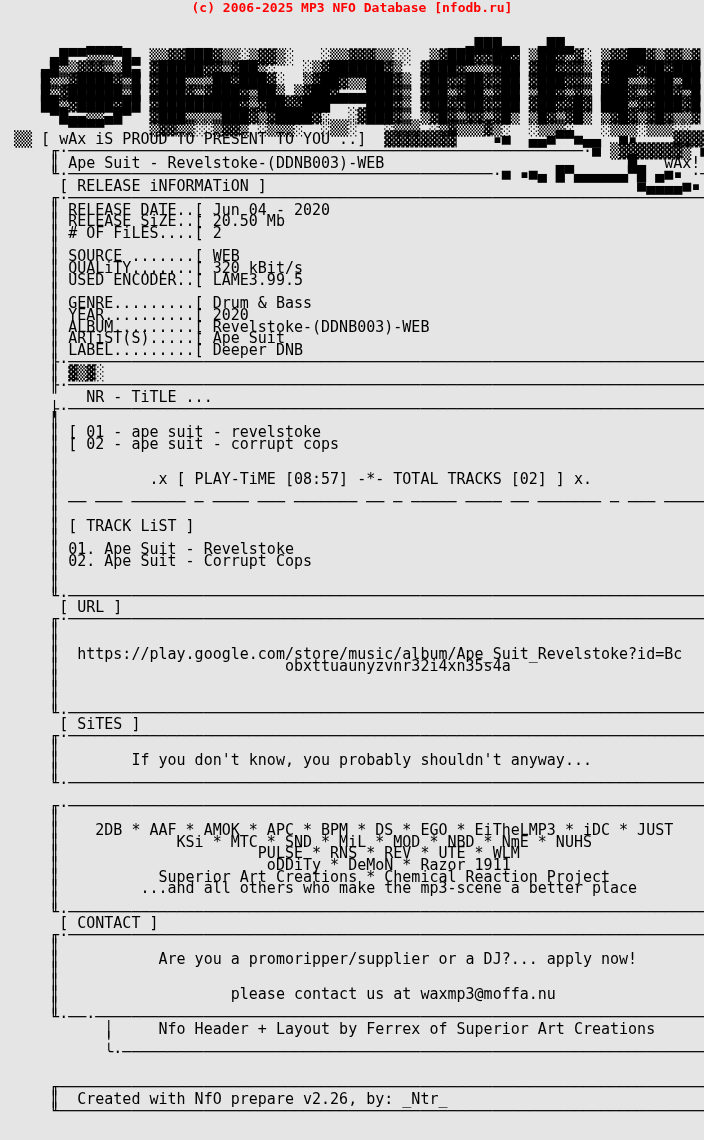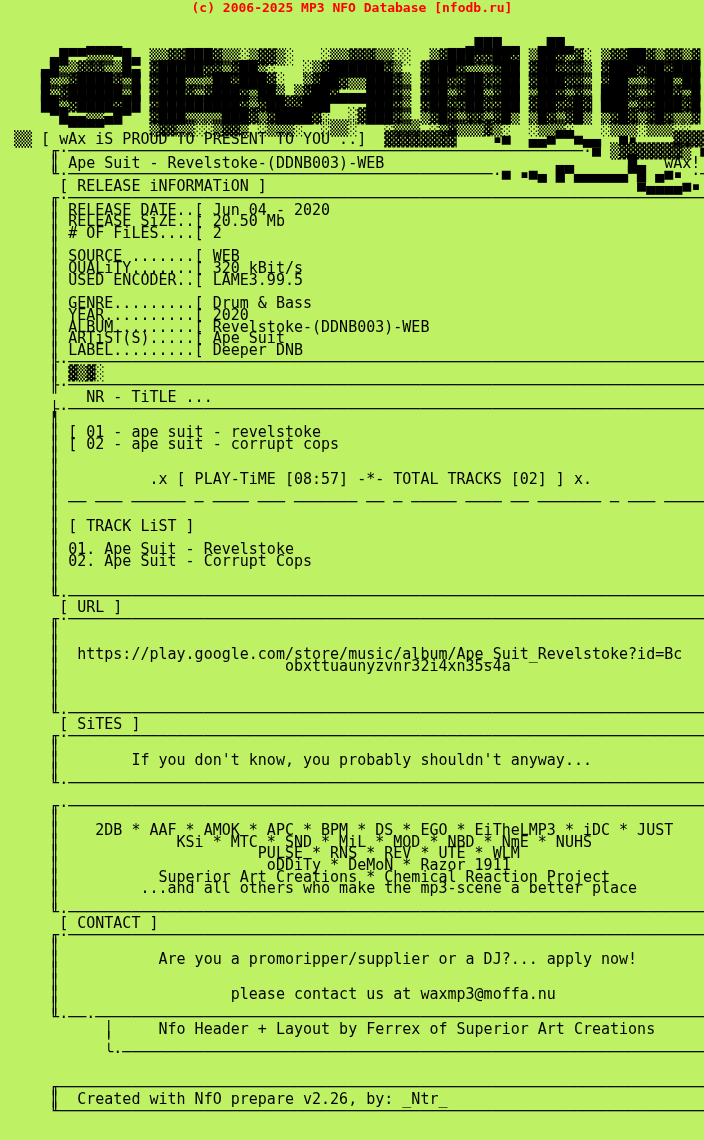--- a/index.html
+++ b/index.html
@@ -1,19 +1,19 @@
 <!DOCTYPE html>
 <html><head>
 <meta charset="utf-8">
 <style>
   html,body{margin:0;padding:0;background:#ffffff;}
   .page{
     position:relative;
     width:704px;height:1140px;
-    background:#bef264;
+    background:#e5e5e5;
     overflow:hidden;
     font-family:"DejaVu Sans Mono",monospace;
   }
   .banner{
     position:absolute;top:1px;left:0;right:0;
     text-align:center;
     font-family:"DejaVu Sans Mono",monospace;
     font-weight:bold;
     font-size:13px;
     line-height:14px;

